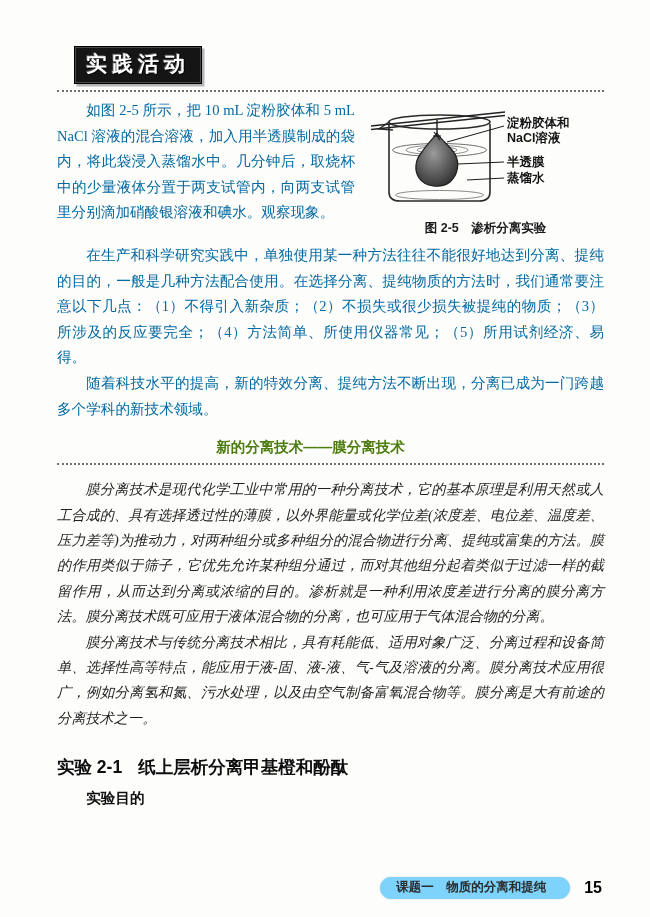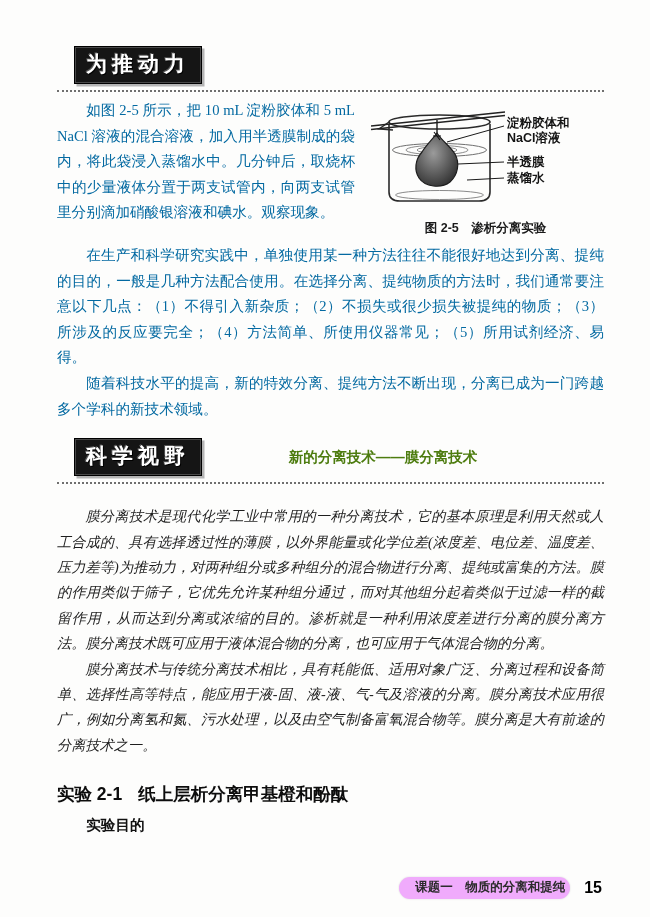--- a/index.html
+++ b/index.html
@@ -85,21 +85,21 @@
     padding-right: 40px;
   }
   .kai {
     font-size: 14.2px;
     line-height: 25.4px;
     text-align: justify;
     text-indent: 2em;
     font-style: italic;
     color: #1e1e1e;
   }
-  .sci-body { margin-top: 20px; }
+  .sci-body { margin-top: 12px; }
   
   .exp-heading {
     margin-top: 24px;
     font-family: Liberation Sans, sans-serif;
     font-weight: bold;
     font-size: 17.5px;
     color: #0d0d0d;
   }
   .exp-heading .num { margin-right: 16px; }
   .exp-purpose {
@@ -111,23 +111,23 @@
   }
   
   .footer {
     position: absolute;
     right: 48px; bottom: 18px;
     display: flex;
     align-items: center;
     gap: 14px;
   }
   .footer-pill {
-    background: #f0abfc;
+    background: #7dd3fc;
     border-radius: 11px;
-    padding: 2px 5px 3px 16px;
+    padding: 2px 24px 3px 16px;
     font-family: "Liberation Sans", sans-serif;
     font-weight: bold;
     font-size: 12.5px;
     color: #2c2c2c;
     white-space: nowrap;
     box-shadow: 0 0 2px #dadada;
   }
   .footer-pagenum {
     font-family: "Liberation Sans", sans-serif;
     font-weight: bold;
@@ -136,21 +136,21 @@
   }
   .clearfix::after { content: ""; display: table; clear: both; }
 </style>
 </head>
 <body>
 
 <div class="page">
 
   <section>
     <div class="badge">
-      <span>为推动力</span>
+      <span>实践活动</span>
     </div>
     <div class="dotted"></div>
 
     <div class="practice-body clearfix">
       <figure class="fig">
         <svg width="237" height="112" viewBox="0 0 237 112">
           <defs>
             <radialGradient id="bagGrad" cx="42%" cy="38%" r="75%">
               <stop offset="0%" stop-color="#9b9b9b"></stop>
               <stop offset="55%" stop-color="#5a5a5a"></stop>
@@ -197,23 +197,20 @@
     </div>
   </section>
 
   <div class="main-paras">
     <p class="para">在生产和科学研究实践中，单独使用某一种方法往往不能很好地达到分离、提纯的目的，一般是几种方法配合使用。在选择分离、提纯物质的方法时，我们通常要注意以下几点：（1）不得引入新杂质；（2）不损失或很少损失被提纯的物质；（3）所涉及的反应要完全；（4）方法简单、所使用仪器常见；（5）所用试剂经济、易得。</p>
     <p class="para">随着科技水平的提高，新的特效分离、提纯方法不断出现，分离已成为一门跨越多个学科的新技术领域。</p>
   </div>
 
   <section>
     <div class="sci-header">
-      <div class="badge">
-        <span>科学视野</span>
-      </div>
       <div class="sci-title">新的分离技术——膜分离技术</div>
     </div>
     <div class="dotted"></div>
     <div class="sci-body">
       <p class="kai">膜分离技术是现代化学工业中常用的一种分离技术，它的基本原理是利用天然或人工合成的、具有选择透过性的薄膜，以外界能量或化学位差(浓度差、电位差、温度差、压力差等)为推动力，对两种组分或多种组分的混合物进行分离、提纯或富集的方法。膜的作用类似于筛子，它优先允许某种组分通过，而对其他组分起着类似于过滤一样的截留作用，从而达到分离或浓缩的目的。渗析就是一种利用浓度差进行分离的膜分离方法。膜分离技术既可应用于液体混合物的分离，也可应用于气体混合物的分离。</p>
       <p class="kai">膜分离技术与传统分离技术相比，具有耗能低、适用对象广泛、分离过程和设备简单、选择性高等特点，能应用于液-固、液-液、气-气及溶液的分离。膜分离技术应用很广，例如分离氢和氮、污水处理，以及由空气制备富氧混合物等。膜分离是大有前途的分离技术之一。</p>
     </div>
   </section>
 
   <section>

